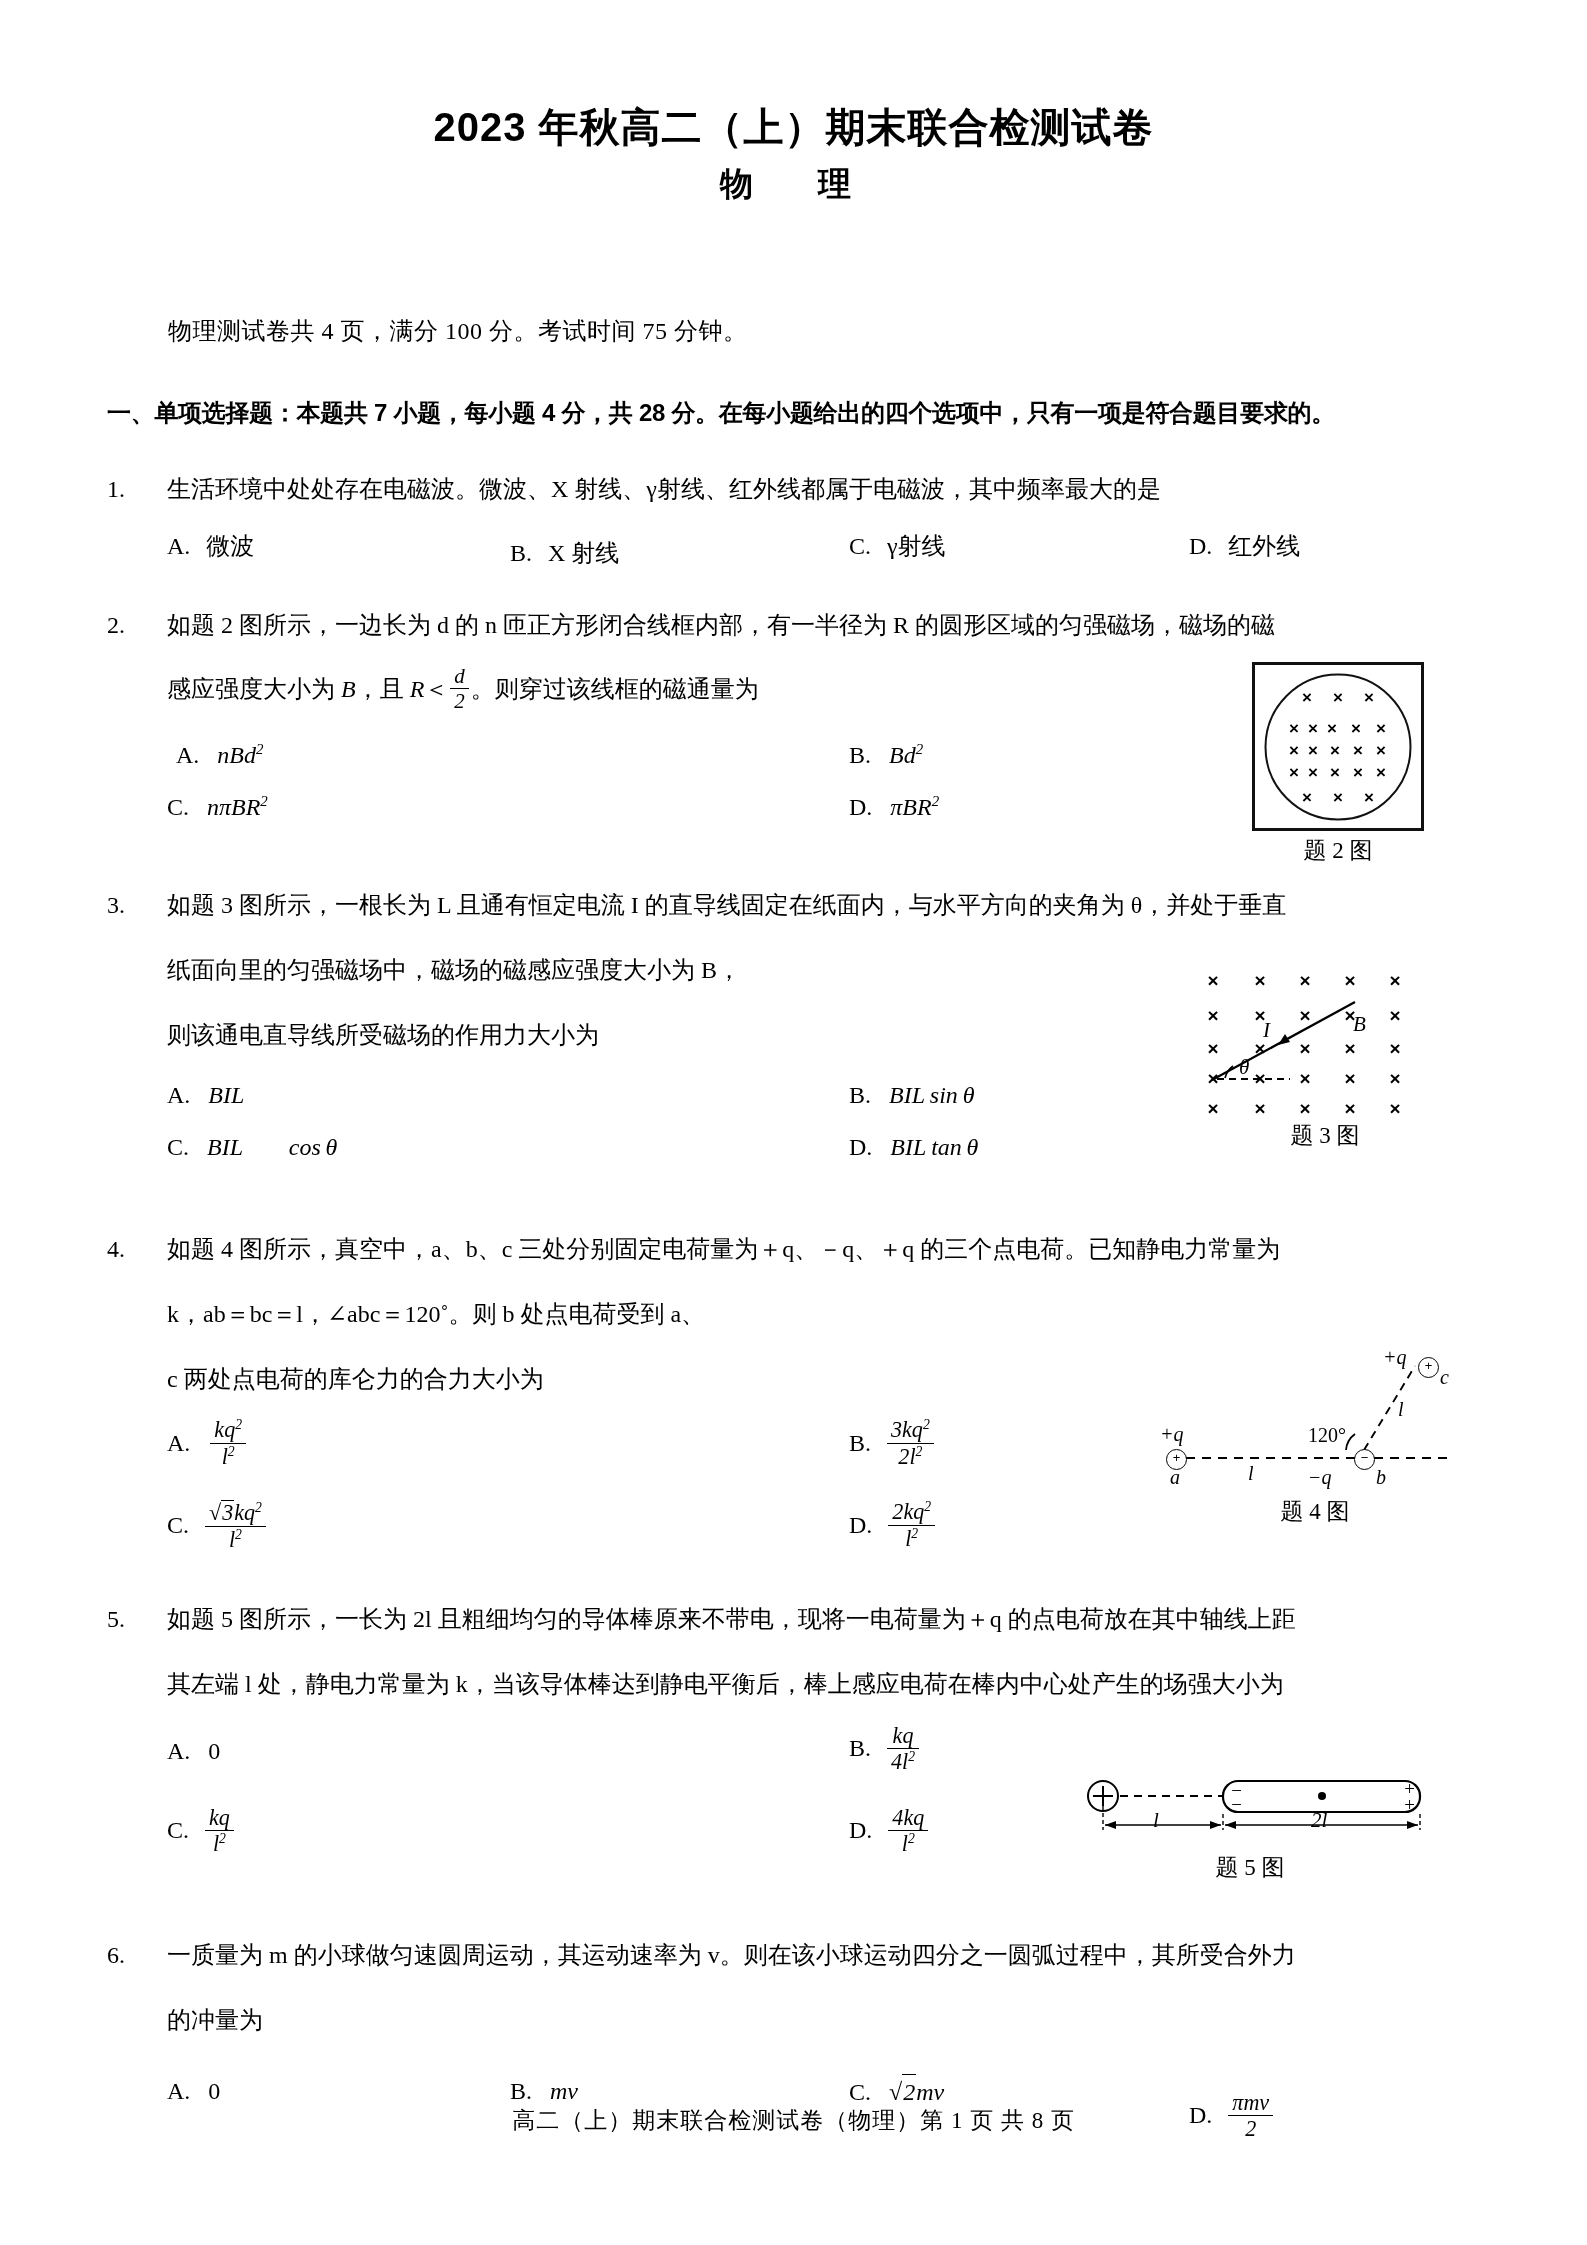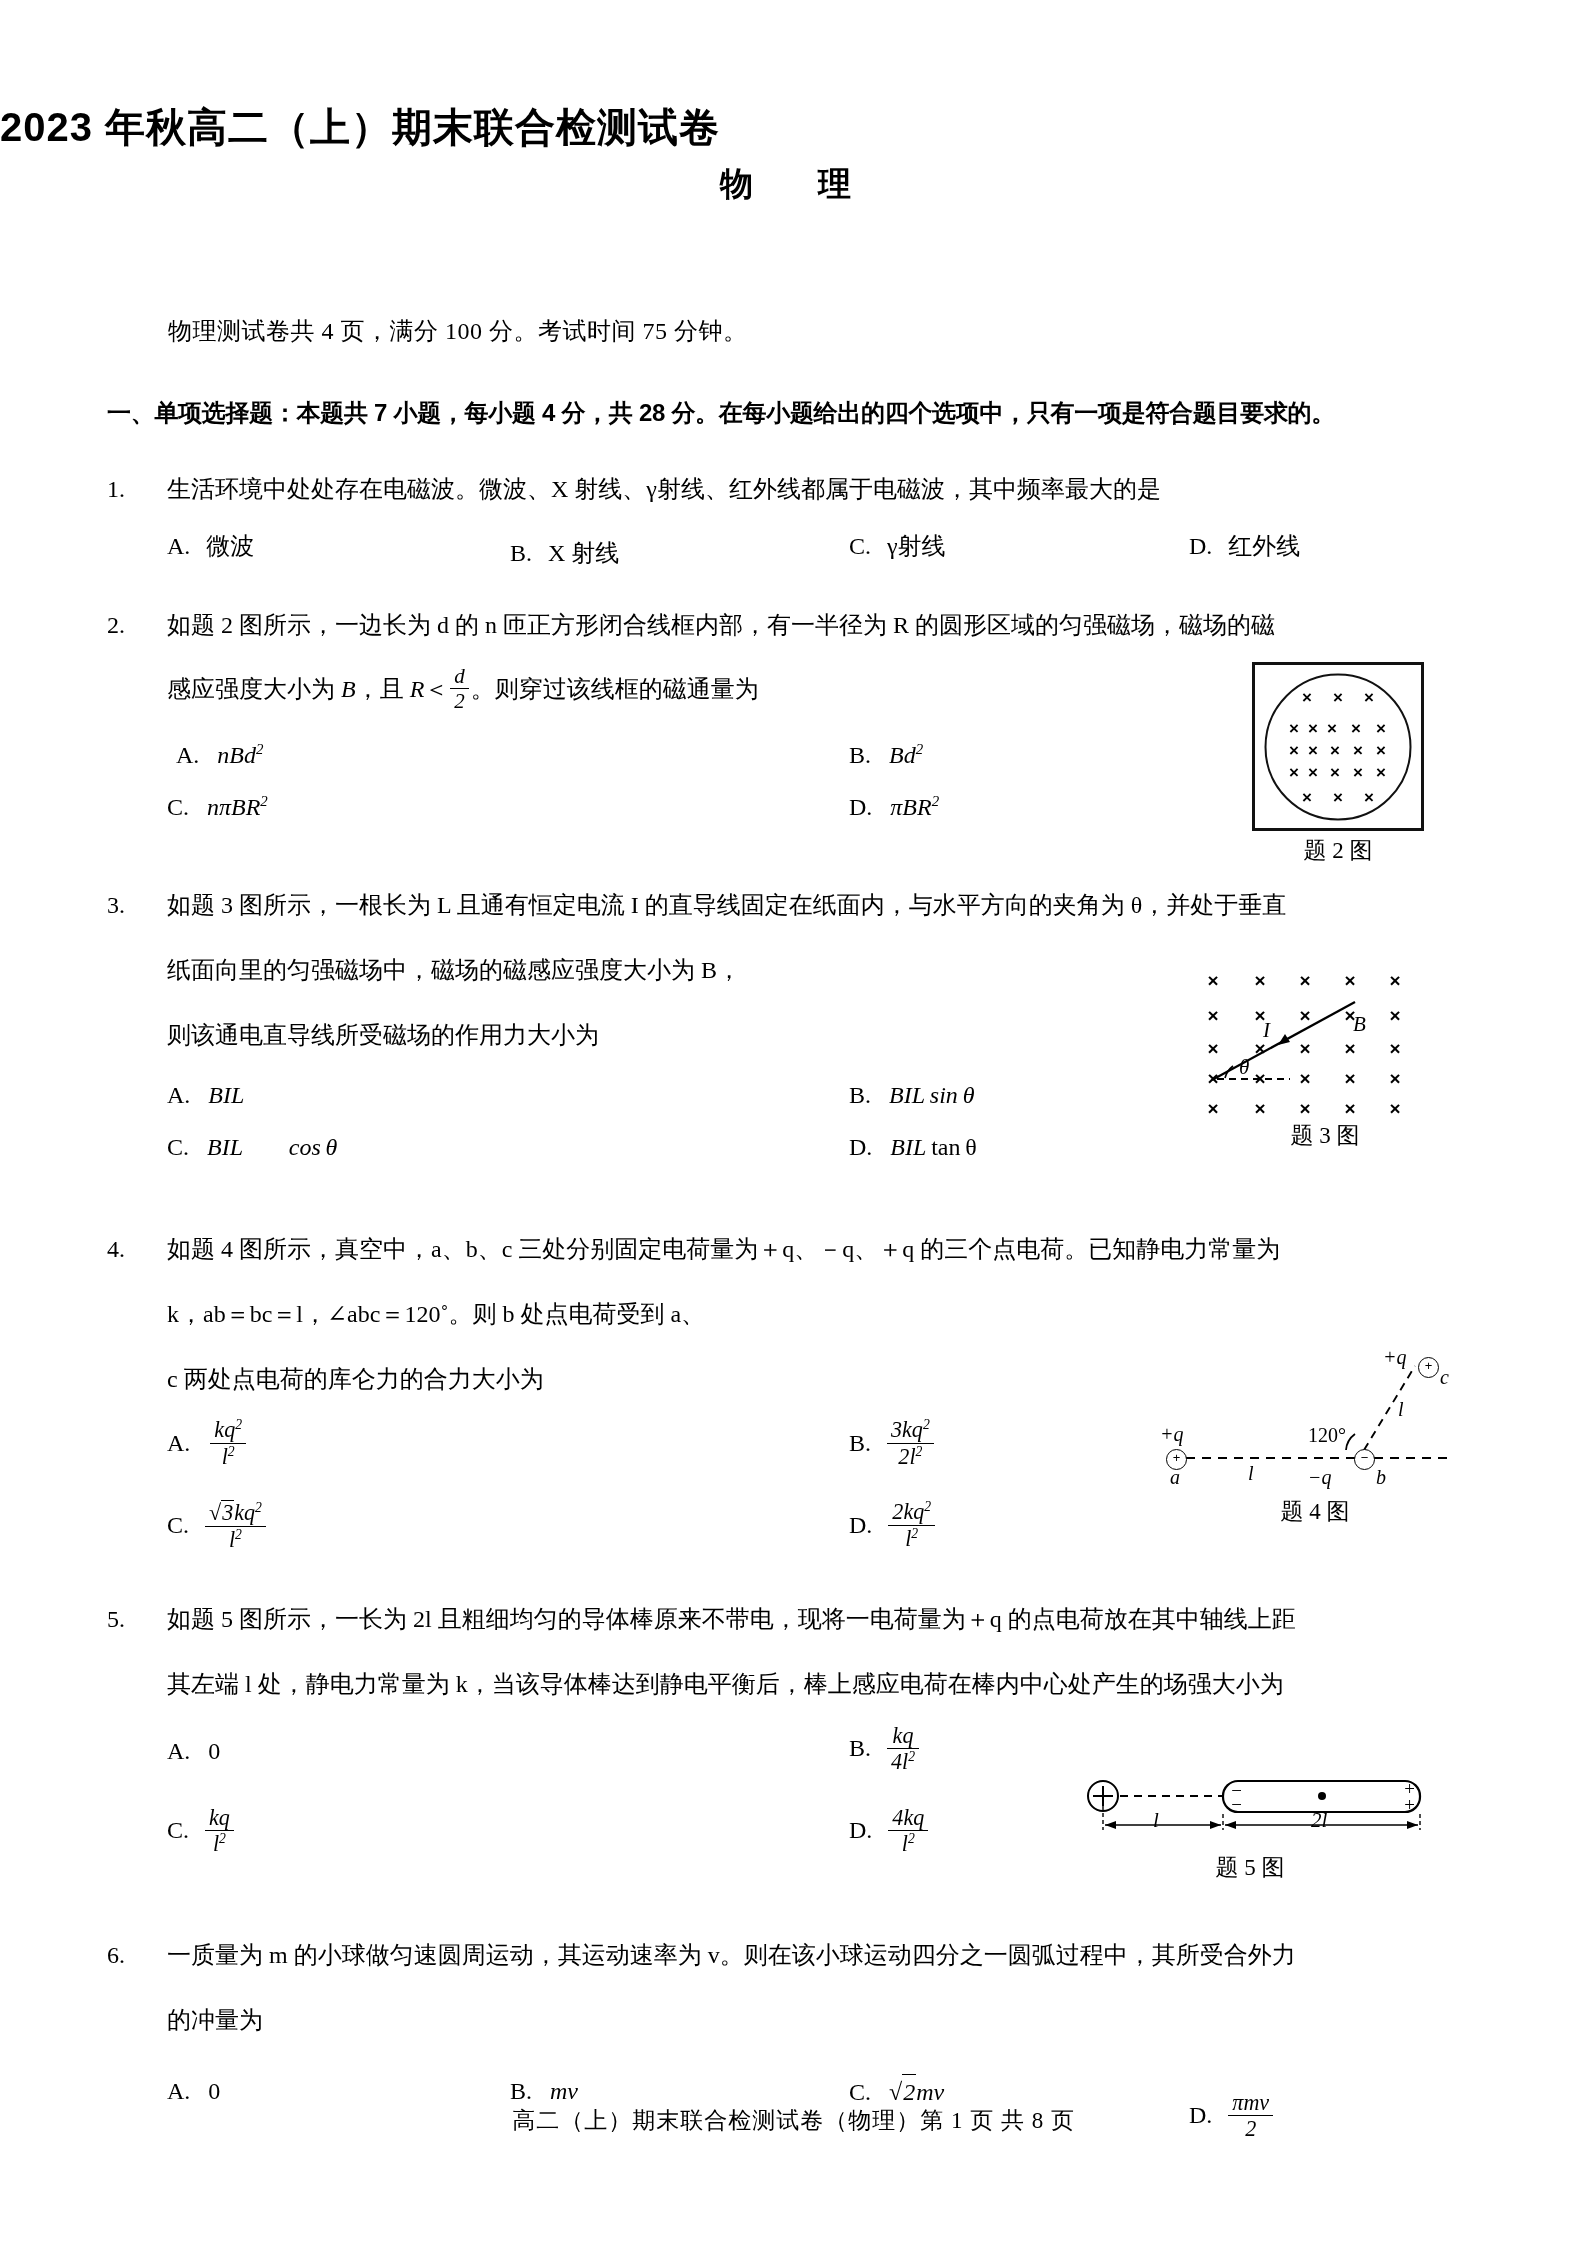--- a/index.html
+++ b/index.html
@@ -20,21 +20,21 @@
     left: 0; top: 0;
     width: 1587px;
     height: 2245px;
     padding: 0;
   }
   
   .doc-title {
     position: absolute;
     left: 0; right: 0;
     top: 100px;
-    text-align: left;
+    text-align: center;
     font-size: 40px;
     font-weight: bold;
     letter-spacing: 1px;
     font-family: "Liberation Sans", "DejaVu Sans", sans-serif;
   }
   .doc-subtitle {
     position: absolute;
     left: 0; right: 0;
     top: 162px;
     text-align: center;
@@ -321,21 +321,21 @@
           <span class="mathvar" style="margin-left:12px;">BIL</span><span style="font-style:italic;"> sin θ</span>
         </span>
       </div>
       <div class="opt-row">
         <span class="opt" style="left:0px;">
           <span class="lbl">C.</span>
           <span class="mathvar" style="margin-left:12px;">BIL</span><span style="font-style:italic;margin-left:41px;"> cos θ</span>
         </span>
         <span class="opt" style="left:682px;">
           <span class="lbl">D.</span>
-          <span class="mathvar" style="margin-left:12px;">BIL</span><span style=""> tan θ</span>
+          <span class="mathvar" style="margin-left:12px;">BIL</span><span style="font-style:italic;"> tan θ</span>
         </span>
       </div>
     </div>
   </div>
 
   <div class="figure" style="left:1195px; top:960px; width:260px;">
     <div class="q3-field">
       <span class="xm3" style="left:18px; top:20px;">×</span>
       <span class="xm3" style="left:65px; top:20px;">×</span>
       <span class="xm3" style="left:110px; top:20px;">×</span>

